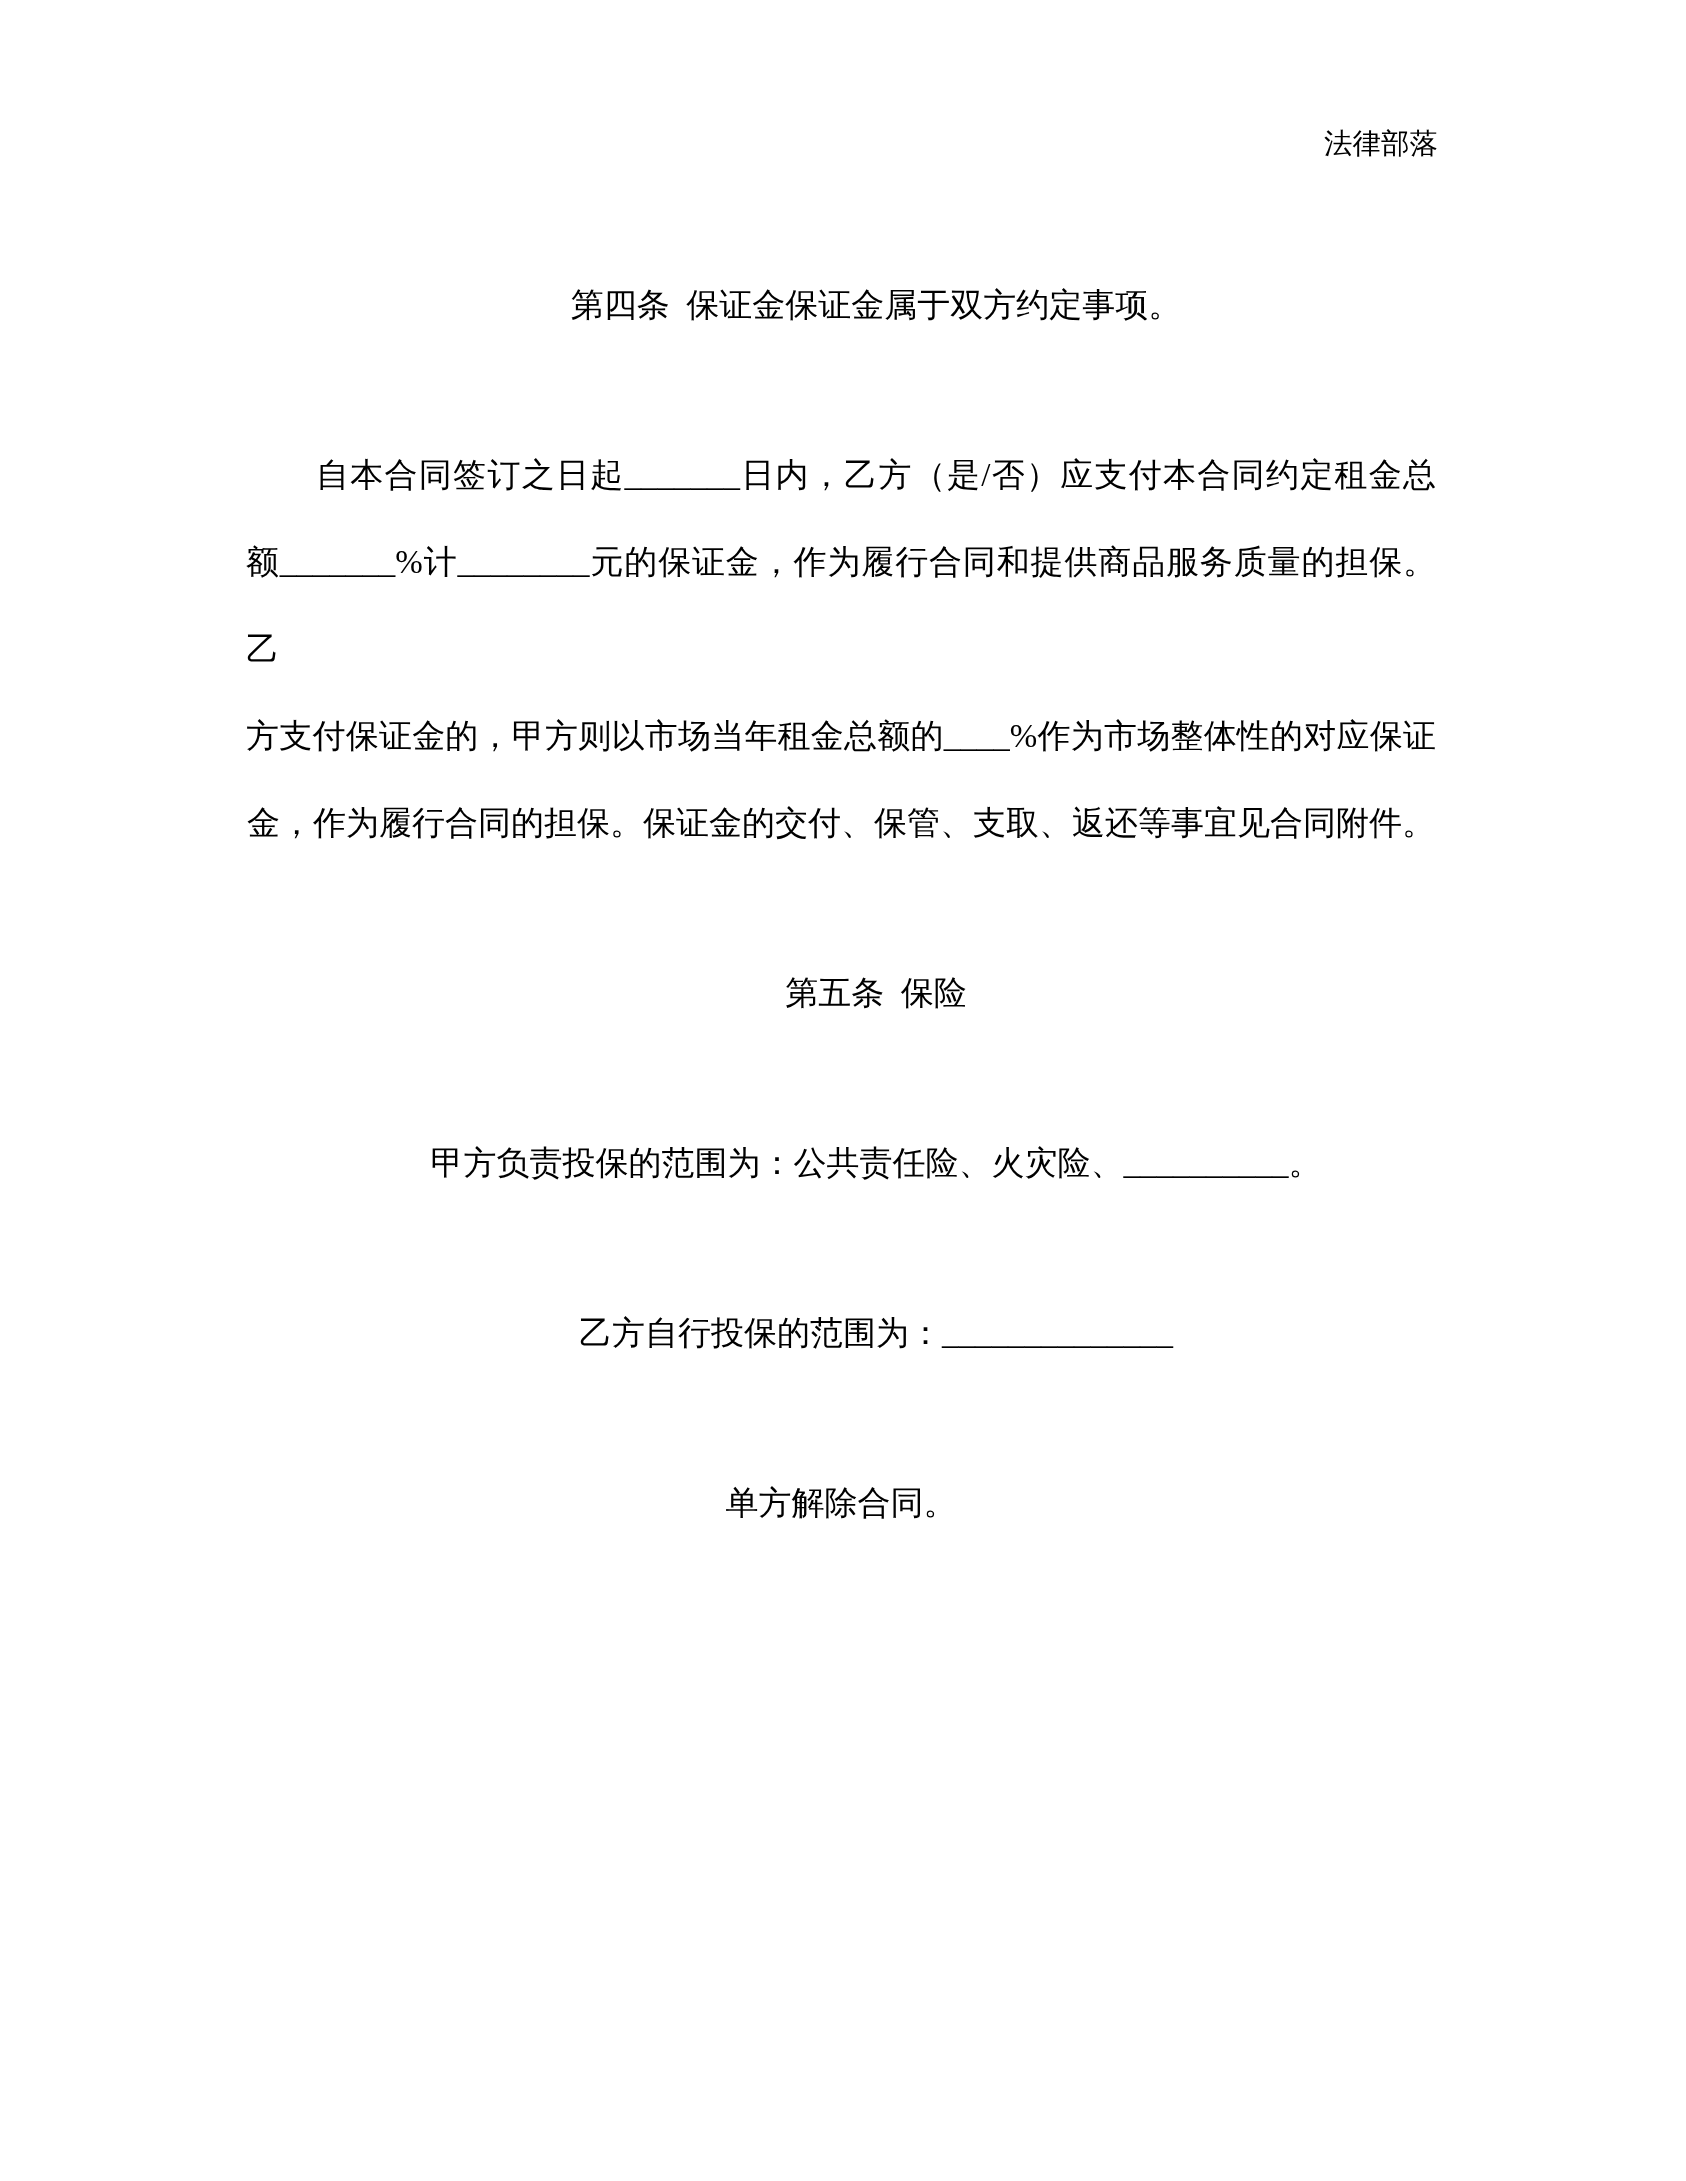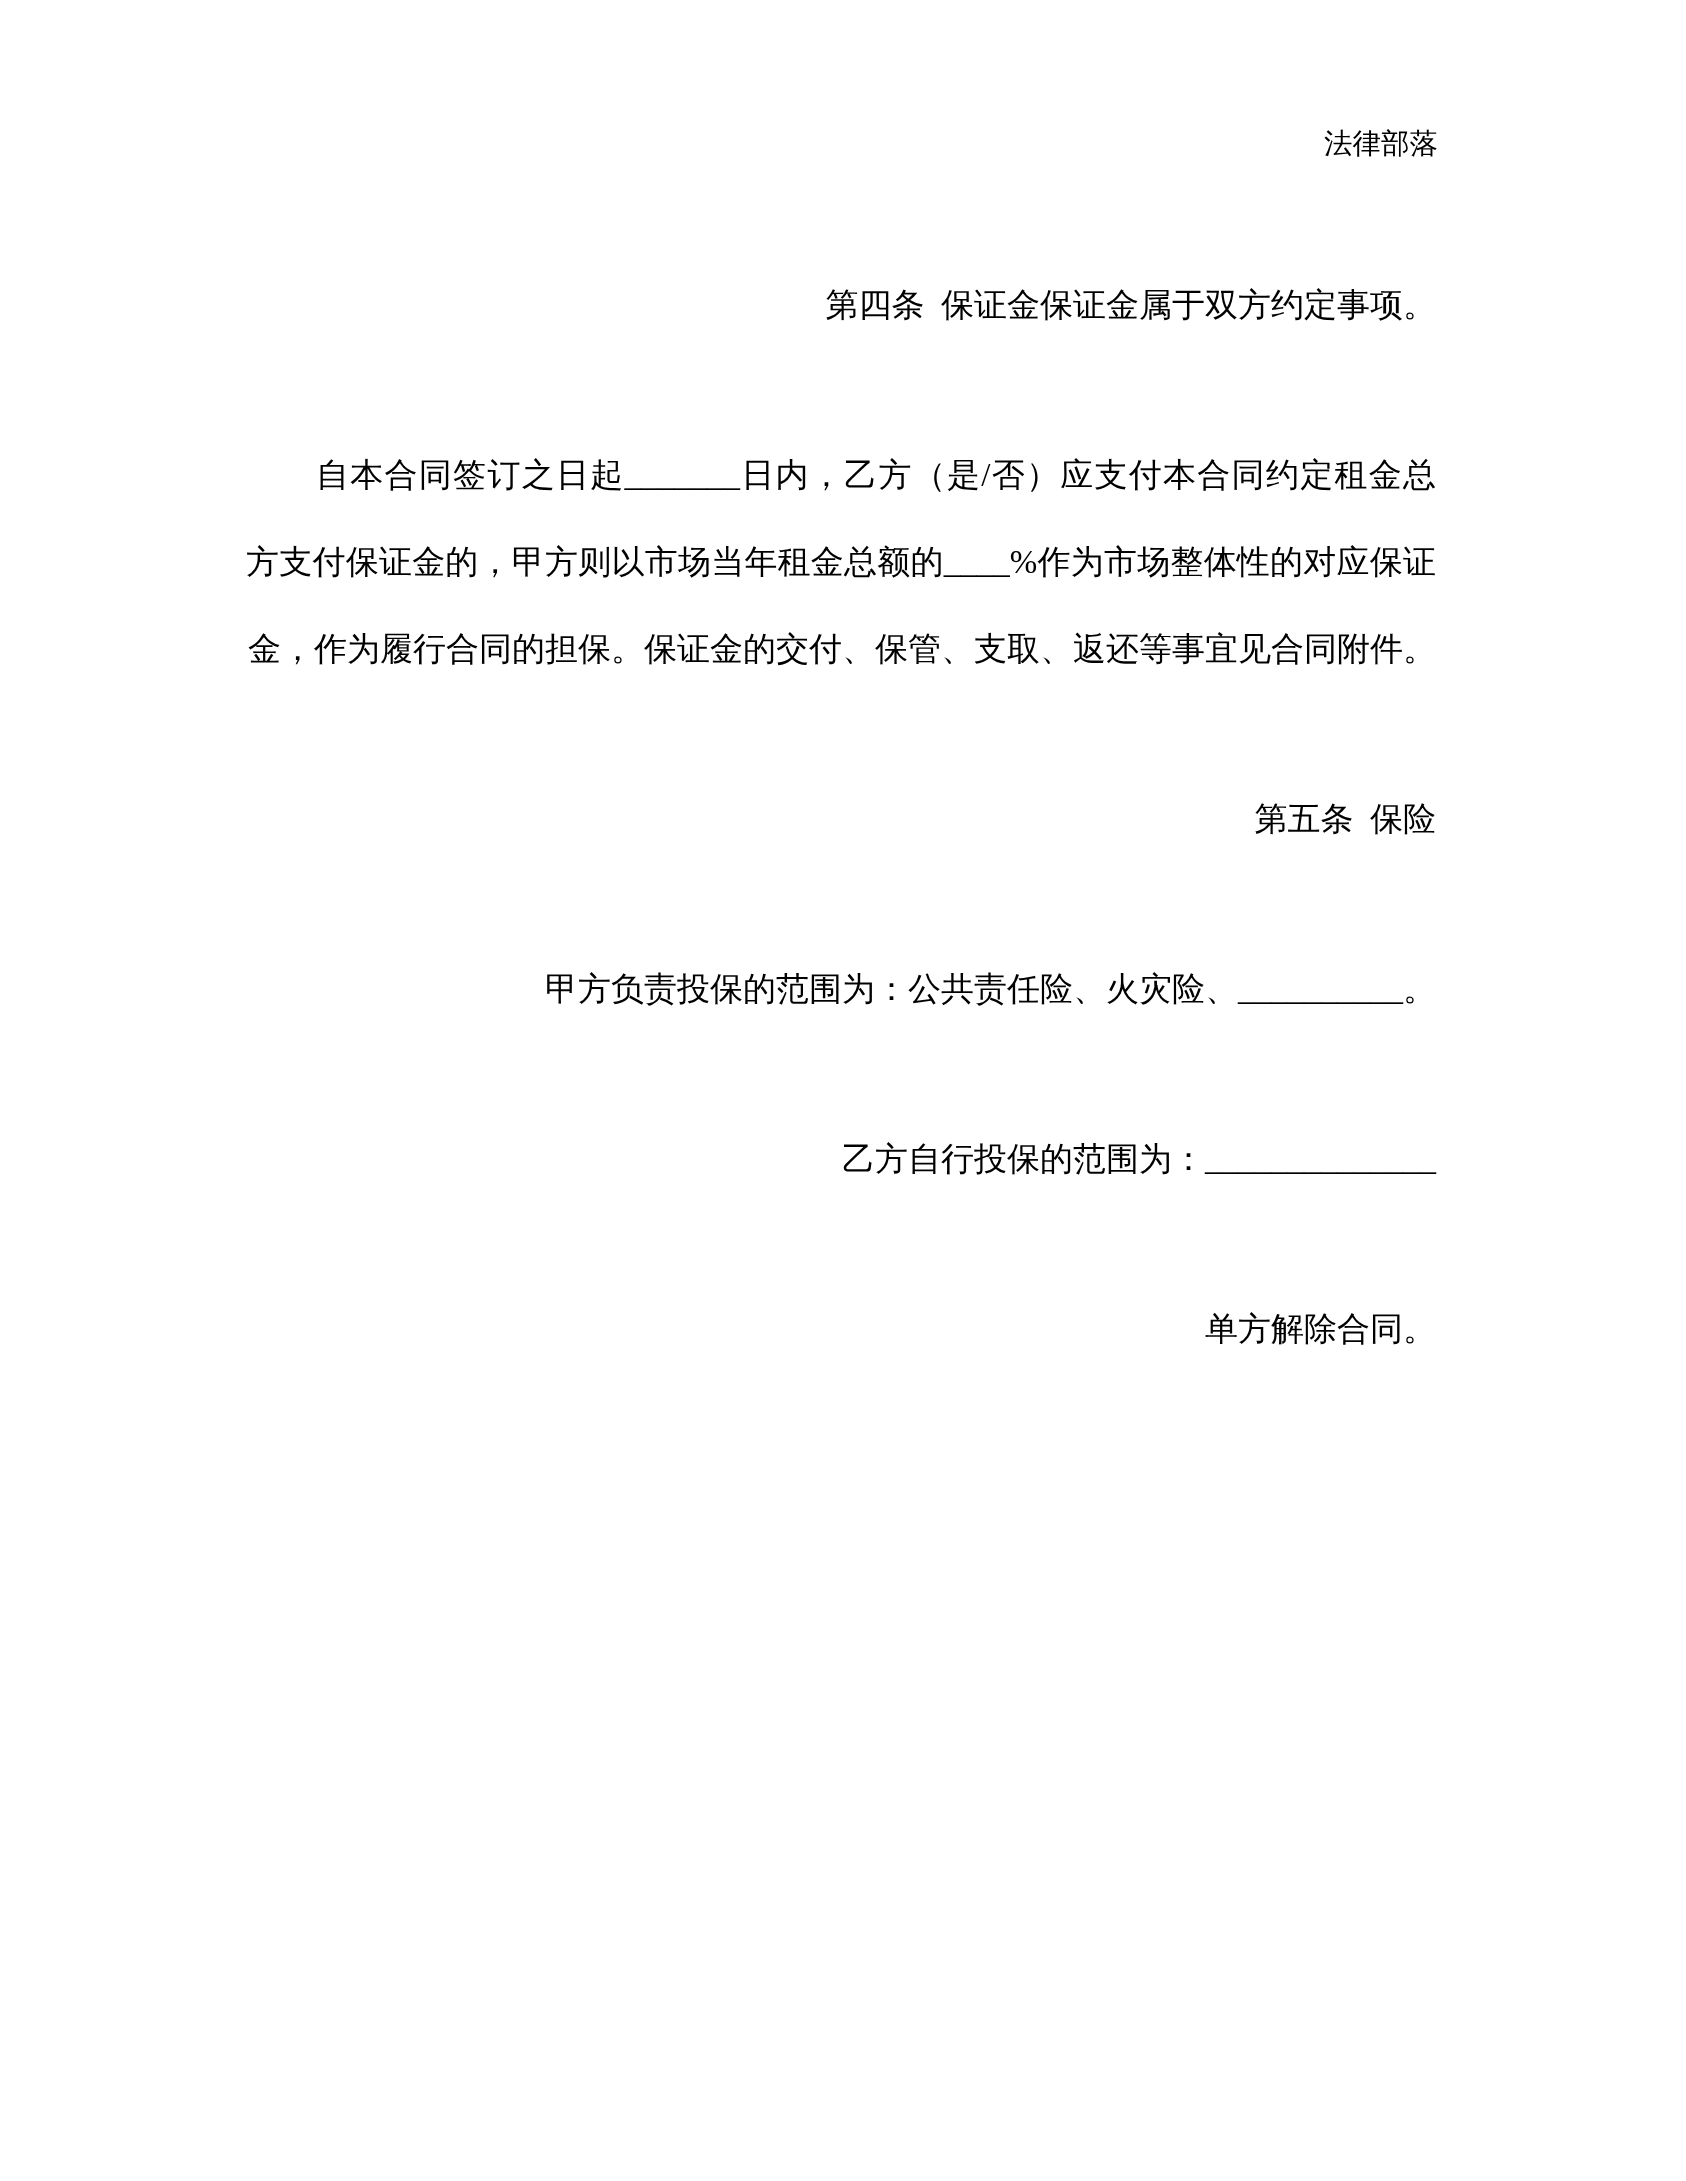--- a/index.html
+++ b/index.html
@@ -33,21 +33,21 @@
   .para {
     margin: 0 0 83px 0;
   }
   .para:last-child {
     margin-bottom: 0;
   }
   .line {
     font-size: 33px;
     line-height: 87px;
     white-space: pre-wrap;
-    text-align: right;
+    text-align: center;
   }
   .line.indent {
     text-indent: 70px;
   }
   .line.fill {
     text-align: justify;
     text-align-last: justify;
   }
 </style>
 </head>
@@ -56,20 +56,21 @@
 <div class="page">
   <div class="page-header">
     <span>法律部落</span>
   </div>
   <div class="doc-body">
       <div class="para heading">
         <div class="line indent">第四条  保证金保证金属于双方约定事项。</div>
       </div>
       <div class="para body">
         <div class="line indent fill">自本合同签订之日起_______日内，乙方（是/否）应支付本合同约定租金总</div>
+        <div class="line fill">额_______%计________元的保证金，作为履行合同和提供商品服务质量的担保。乙</div>
         <div class="line fill">方支付保证金的，甲方则以市场当年租金总额的____%作为市场整体性的对应保证</div>
         <div class="line">金，作为履行合同的担保。保证金的交付、保管、支取、返还等事宜见合同附件。</div>
       </div>
       <div class="para heading">
         <div class="line indent">第五条  保险</div>
       </div>
       <div class="para body">
         <div class="line indent">甲方负责投保的范围为：公共责任险、火灾险、__________。</div>
       </div>
       <div class="para body">

